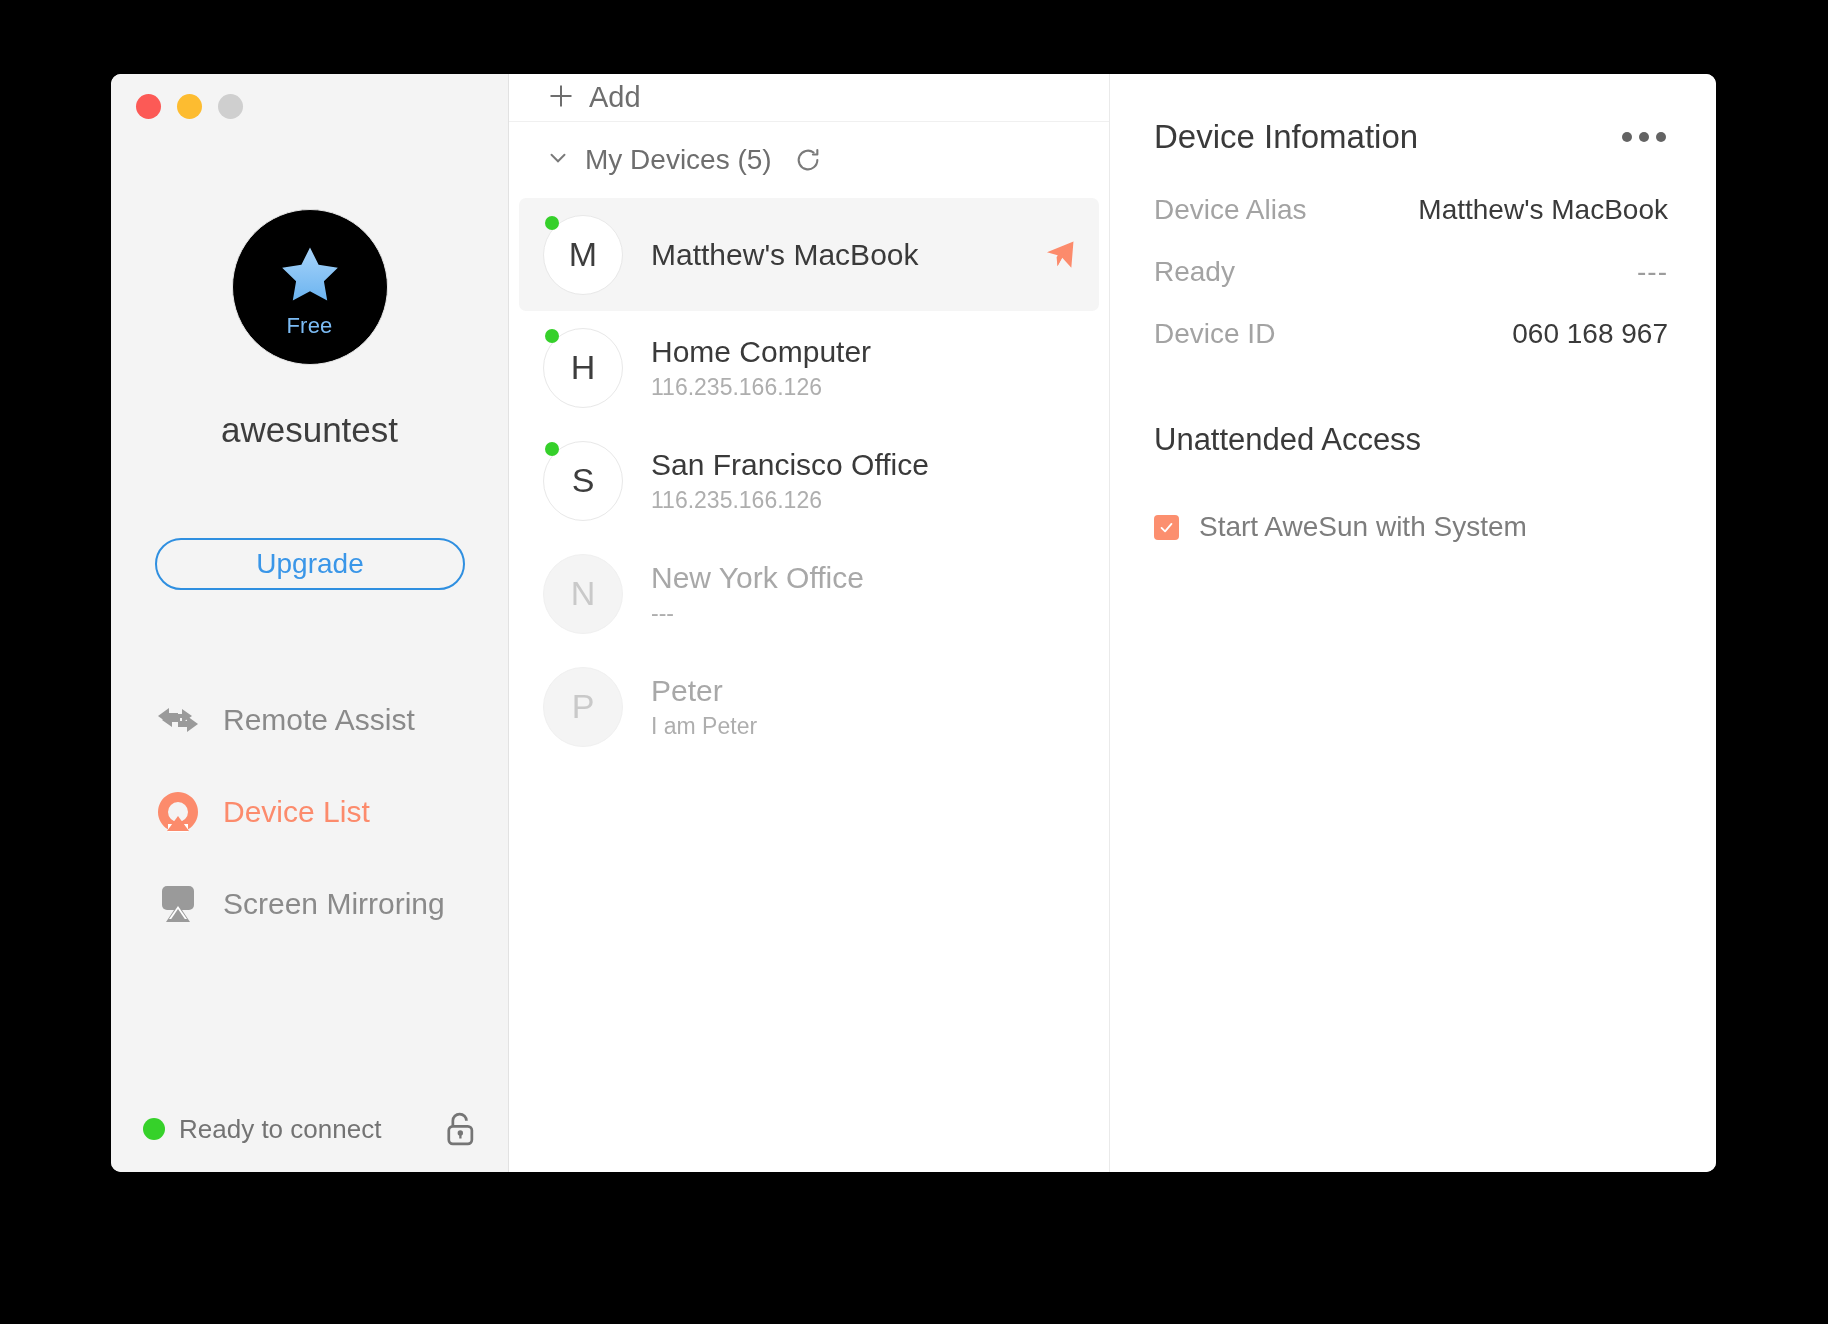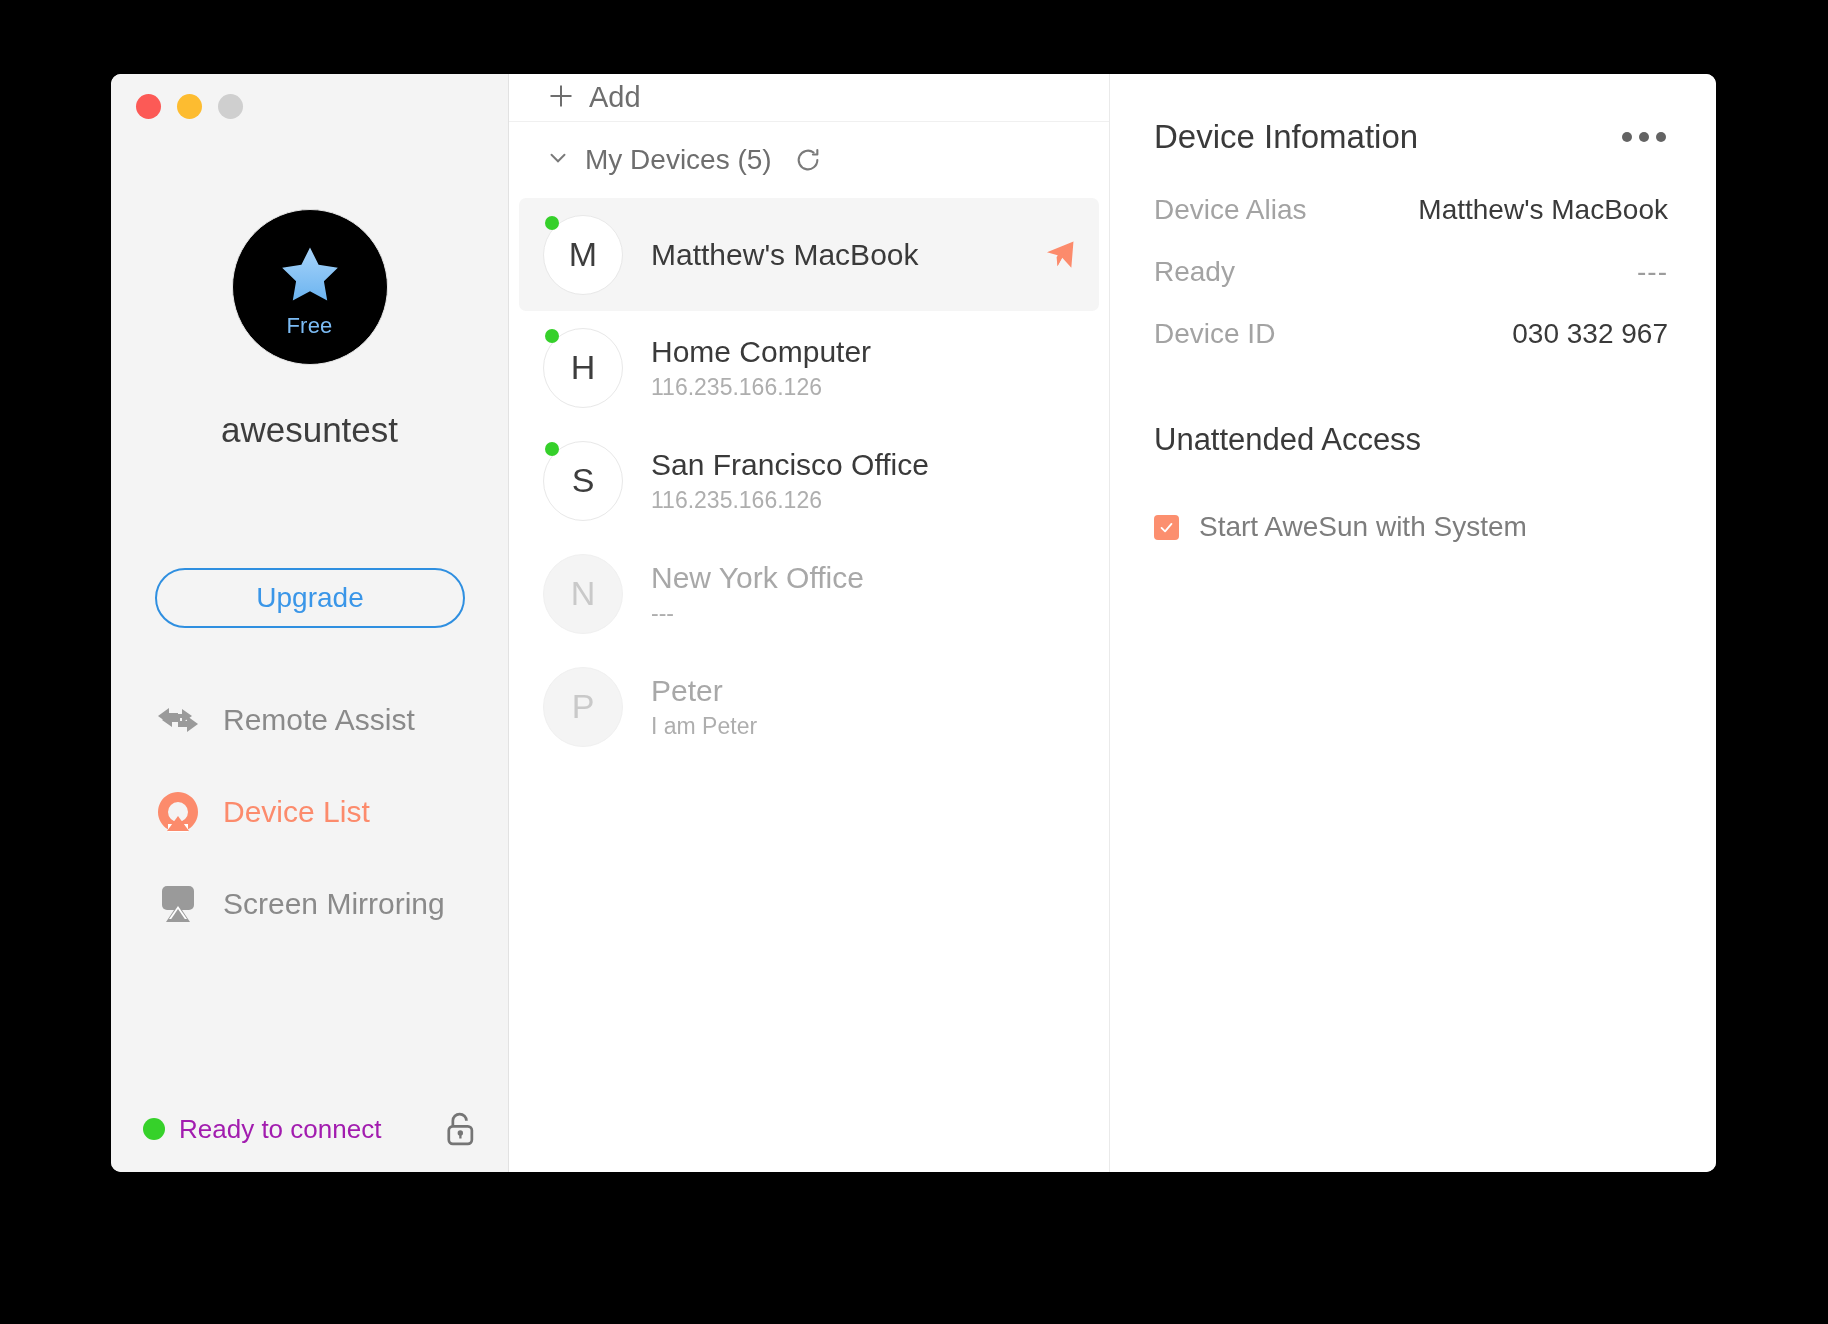--- a/index.html
+++ b/index.html
@@ -57,22 +57,22 @@
     margin-top: 2px; letter-spacing: .2px;
   }
   .account-name {
     margin-top: 45px;
     font-size: 35px;
     color: #3d3d3d;
   }
 
   .upgrade-btn {
     position: absolute;
-    left: 44px; top: 494px;
-    width: 310px; height: 60px;
+    left: 44px; top: 464px;
+    width: 310px; height: 52px;
     border: 2px solid #2f8fe0;
     border-radius: 30px;
     background: transparent;
     color: #3a96e8;
     font-size: 28px;
     font-family: "Liberation Sans", sans-serif;
     cursor: pointer;
     display: flex; align-items: center; justify-content: center;
   }
 
@@ -95,21 +95,21 @@
     position: absolute;
     left: 0; right: 0; bottom: 0;
     height: 86px;
     display: flex; align-items: center;
     padding: 0 30px 0 32px;
   }
   .status-dot {
     width: 22px; height: 22px; border-radius: 50%;
     background: #36d12a; flex: 0 0 22px;
   }
-  .status-text { font-size: 26px; color: #a21caf; margin-left: 14px; }
+  .status-text { font-size: 26px; color: #737373; margin-left: 14px; }
   .lock-icon { margin-left: auto; display: flex; align-items: center; }
 
   
   .devicecol {
     width: 601px;
     flex: 0 0 601px;
     background: #ffffff;
     border-right: 1px solid #eaeaea;
     position: relative;
   }
@@ -396,21 +396,21 @@
       <span class="info-value">Matthew's MacBook</span>
     </div>
 
     <div class="info-row">
       <span class="info-label">Ready</span>
       <span class="info-value muted">---</span>
     </div>
 
     <div class="info-row">
       <span class="info-label">Device ID</span>
-      <span class="info-value">030 332 967</span>
+      <span class="info-value">060 168 967</span>
     </div>
 
     <div class="section-title">Unattended Access</div>
 
     <div class="check-row">
       <span class="checkbox">
         <svg width="17" height="17" viewBox="0 0 24 24">
           <path d="M5 12.5 L10 17.5 L19 7" stroke="#ffffff" stroke-width="2.6" fill="none" stroke-linecap="round" stroke-linejoin="round"></path>
         </svg>
       </span>

